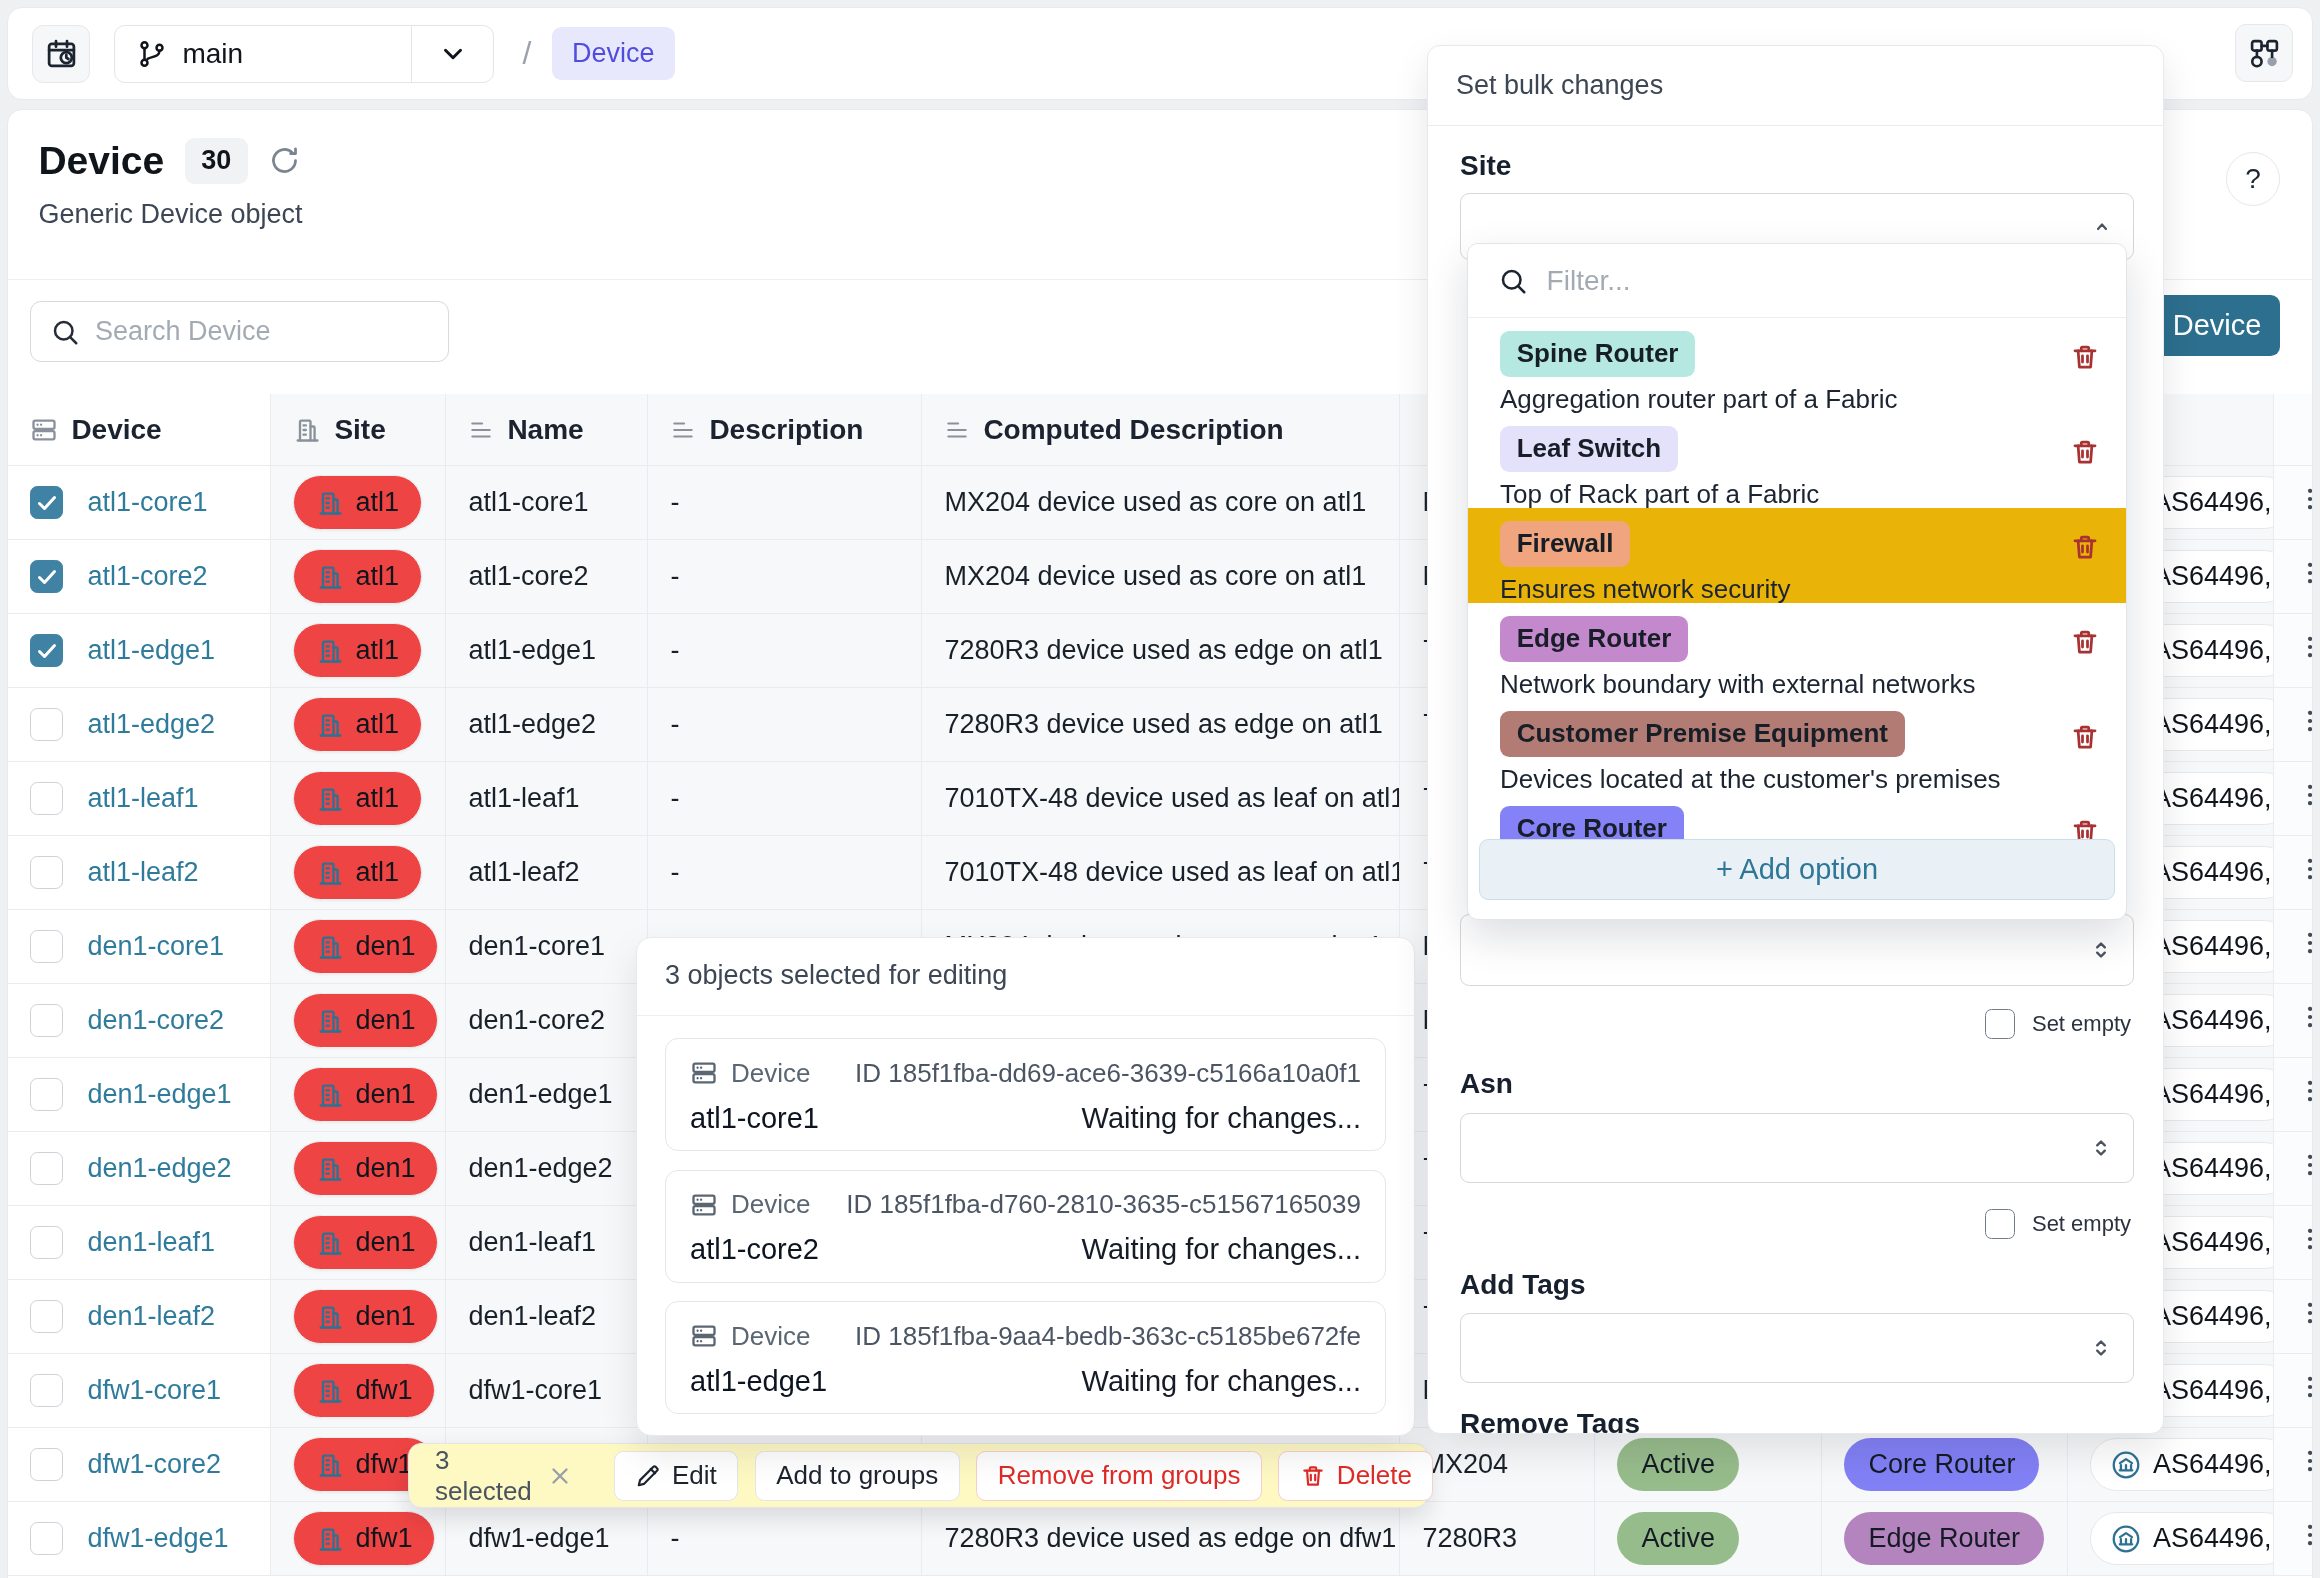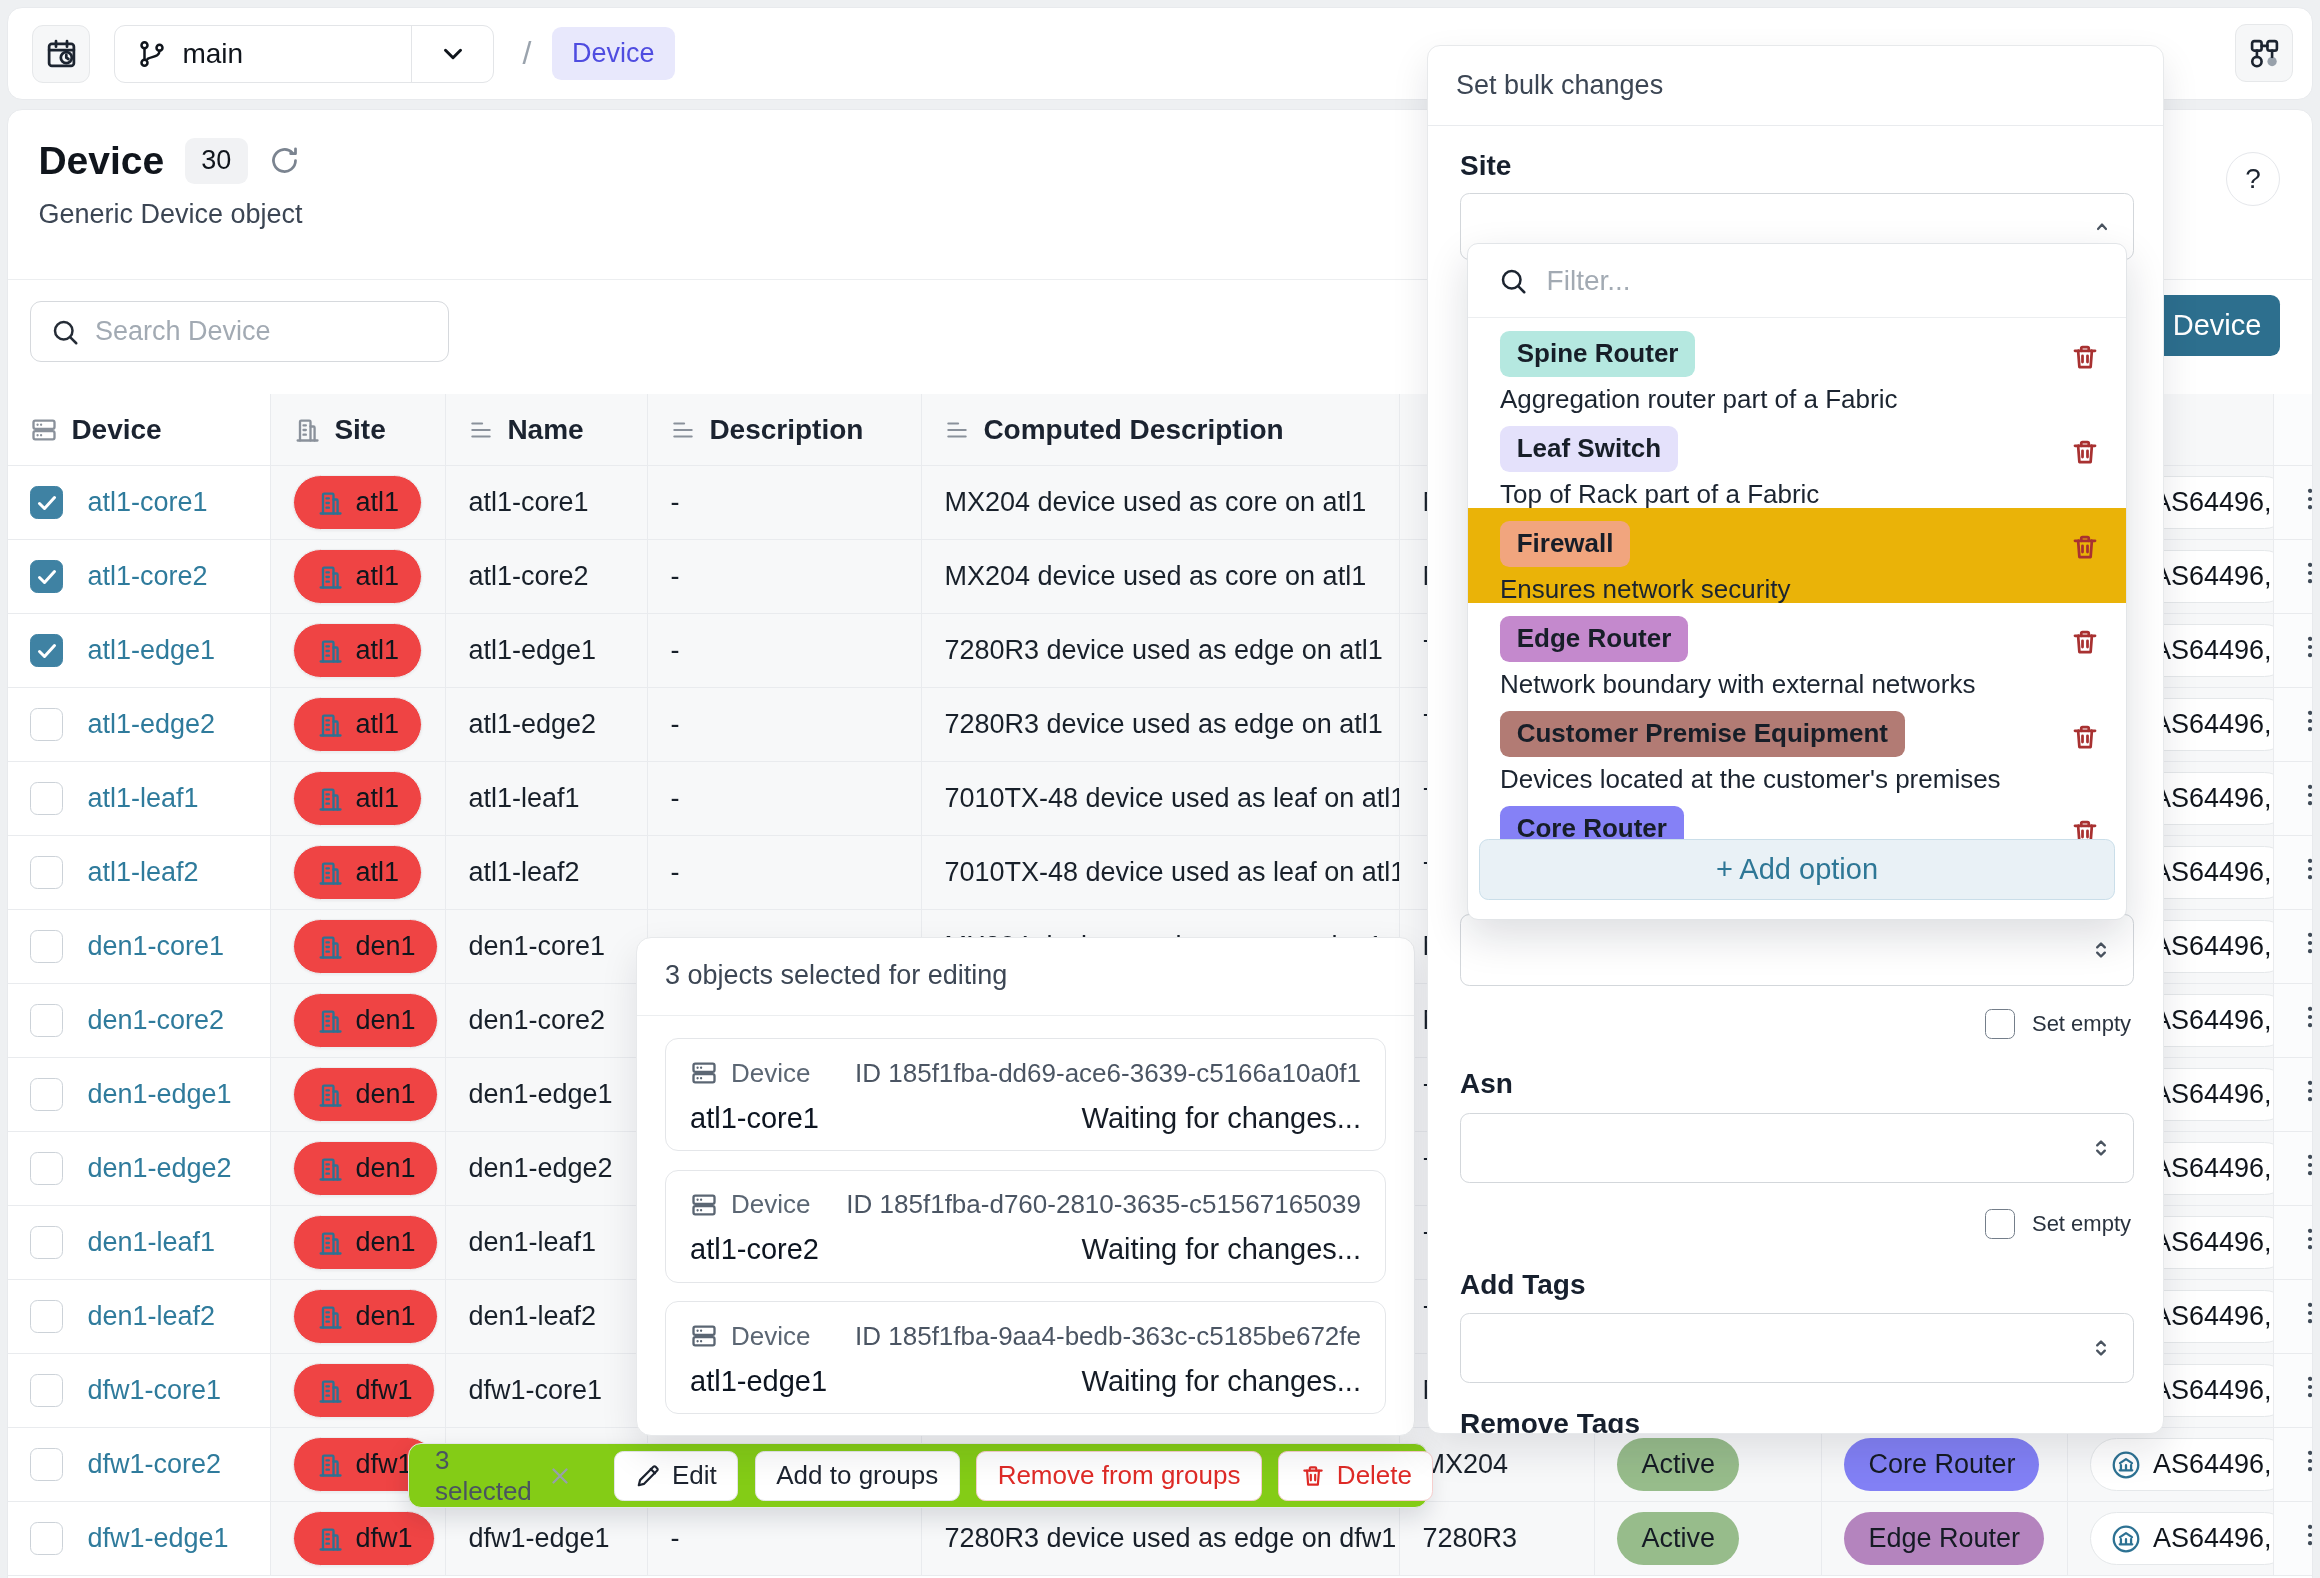--- a/index.html
+++ b/index.html
@@ -18,21 +18,21 @@
     background:#fff; display:flex; align-items:center; }
   #branch-select .bs-main { flex:1; display:flex; align-items:center; gap:15px; padding:0 22px; font-size:28px; color:#10151c; }
   #branch-select .bs-caret { width:82px; height:100%; border-left:0.9px solid #e3e5e8; display:flex; align-items:center; justify-content:center; color:#10151c; }
   .slash { margin:0 20.4px 0 28px; color:#9aa3ad; font-size:32px; font-weight:300; }
   .crumb-chip { background:#e8e8fc; color:#4f4ce0; font-size:27px; padding:11px 20.4px; border-radius:9.3px; }
 
   
   #main { left:7.4px; top:109px; width:2306px; height:1484px; border-radius:15px; overflow:hidden; }
   #page-title-row { position:absolute; left:30px; top:28px; display:flex; align-items:center; gap:20.4px; }
   #page-title { font-size:39px; font-weight:700; color:#10151c; }
-  #count-badge { background:#f1f2f4; border-radius:9.3px; padding:7.4px 16.7px; font-size:27px; font-weight:400; color:#10151c; }
+  #count-badge { background:#f1f2f4; border-radius:9.3px; padding:7.4px 16.7px; font-size:27px; font-weight:700; color:#10151c; }
   #refresh { color:#7b8490; display:flex; }
   #page-subtitle { position:absolute; left:30px; top:89px; font-size:27px; color:#3c4654; }
   #title-divider { position:absolute; left:0; top:169px; width:100%; border-top:0.9px solid #eceef0; }
   #search-box { position:absolute; left:22px; top:191px; width:419px; height:61px; border:0.9px solid #d6d9dd; border-radius:11px;
     background:#fff; display:flex; align-items:center; padding:0 18.6px; gap:15px; color:#252c36; }
   #search-box input { border:none; outline:none; font-size:27px; width:306px; font-family:inherit; color:#18202a; background:transparent; }
   #search-box input::placeholder { color:#a2aab3; }
 
   
   #tbl-wrap { position:absolute; left:0; top:284px; width:2306px; }
@@ -102,21 +102,21 @@
   #sel-popup-header { height:78px; border-bottom:0.9px solid #eceef0; font-size:27px; color:#3c4654; padding:22px 0 0 28px; }
   #sel-cards { padding:22px 28px; }
   .sel-card { position:relative; height:113px; border:0.9px solid #e4e6e9; border-radius:13px; margin-bottom:18.6px; padding:18.6px 24px; }
   .sel-line { display:flex; justify-content:space-between; align-items:center; }
   .sel-type { display:flex; align-items:center; gap:13px; color:#5b6673; font-size:26px; }
   .sel-id { color:#4b5563; font-size:26px; }
   .sel-name { font-size:29px; color:#0c1420; margin-top:13px; }
   .sel-status { font-size:29px; color:#151c26; margin-top:13px; }
 
   
-  #sel-toolbar { position:absolute; left:408px; top:1443px; width:1020px; height:65px; background:#84cc16; border:0.9px solid #e4e6e9;
+  #sel-toolbar { position:absolute; left:408px; top:1443px; width:1020px; height:65px; background:#fef9c3; border:0.9px solid #e4e6e9;
     border-radius:13px; box-shadow:0 9.3px 24px rgba(15,23,42,.14); z-index:20; display:flex; align-items:center; padding:0 18.6px; gap:16.7px; }
   #sel-count { display:flex; align-items:center; gap:15px; font-size:26px; color:#4a5460; padding:0 7.4px; }
   #sel-clear { color:#97a0aa; display:flex; cursor:pointer; }
   .tb-divider { width:0.9px; height:39px; background:#dcdfe3; }
   .tb-btn { height:50px; background:#fff; border:0.9px solid #e3e5e8; border-radius:9.3px; font-size:26px; color:#1d2430;
     font-family:inherit; display:flex; align-items:center; gap:11px; padding:0 20.4px; white-space:nowrap; }
   .tb-btn.danger { color:#df2b27; border-color:#f6cecd; }
 </style>
 </head>
 <body>

